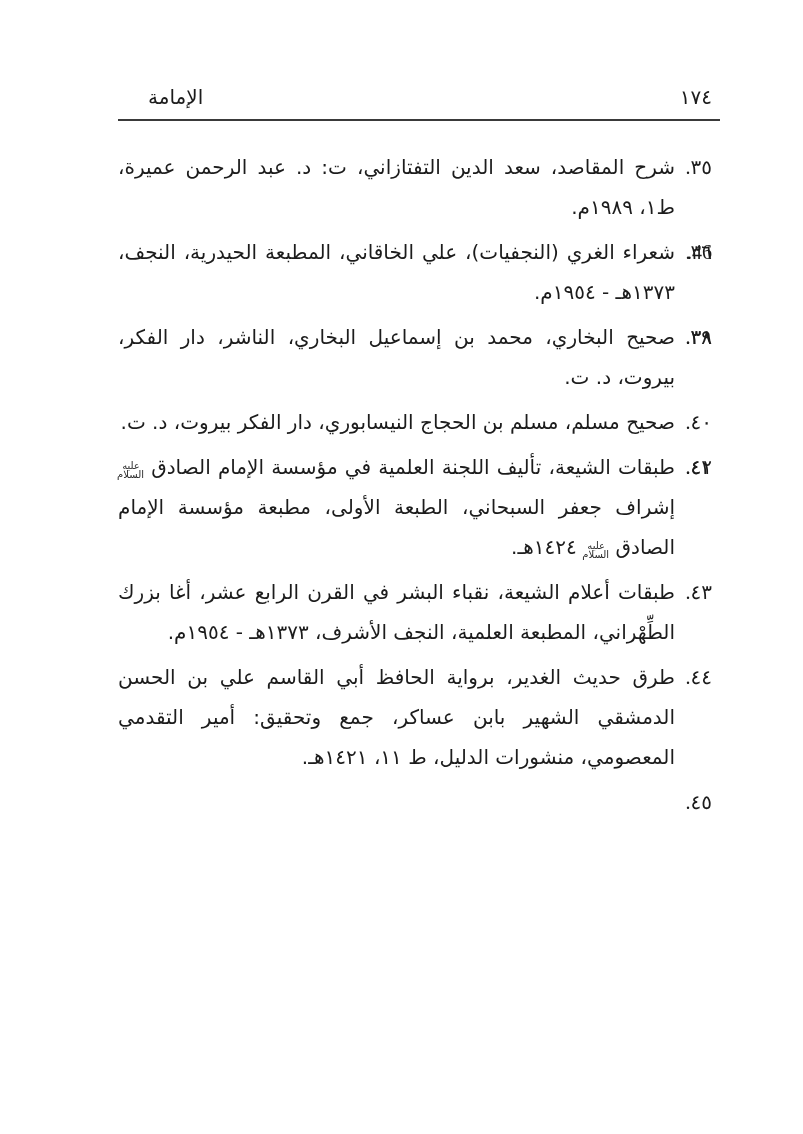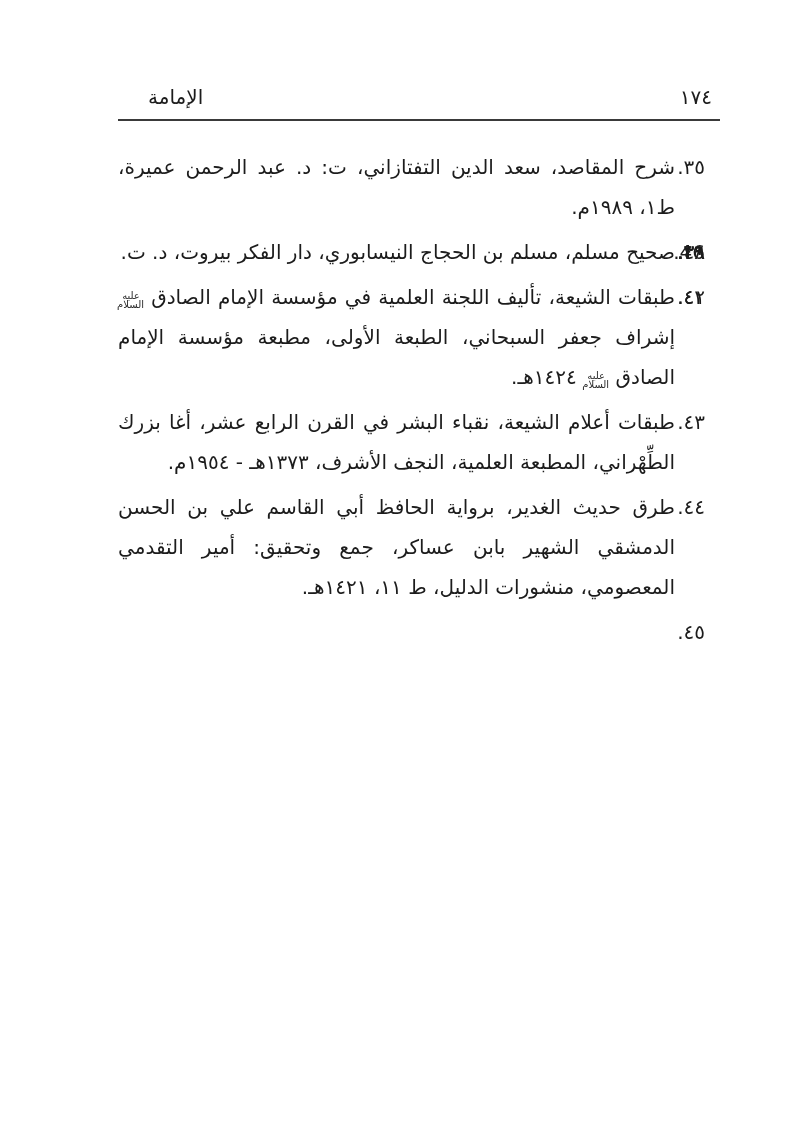--- a/index.html
+++ b/index.html
@@ -48,23 +48,24 @@
   .entry {
     position: relative;
     padding-right: 37px;
     margin-bottom: 5px;
     font-size: 20px;
     line-height: 40px;
     text-align: justify;
   }
   .entry .num {
     position: absolute;
-    right: 7px;
+    right: 0;
     top: 0;
     white-space: nowrap;
+    font-family: Liberation Serif, serif;
   }
   .hmark {
     display: inline-block;
     width: 26px;
     font-size: 10px;
     line-height: 9px;
     text-align: center;
     vertical-align: -4px;
     color: #2a2a2a;
     white-space: nowrap;
@@ -80,23 +81,23 @@
     <div class="header-row">
       <span>١٧٤</span>
       <span>الإمامة</span>
     </div>
     <div class="header-rule"></div>
   </div>
 
   <ol class="entries">
       <li class="entry"><span class="num">٣٥.</span><span>شرح المقاصد، سعد الدين التفتازاني، ت: د. عبد الرحمن عميرة، ط١، ١٩٨٩م.</span></li>
       <li class="entry"><span class="num">٣٦.</span></li>
-      <li class="entry"><span class="num">46.</span></li>
+      <li class="entry"><span class="num">46.</span><span>شعراء الغري (النجفيات)، علي الخاقاني، المطبعة الحيدرية، النجف، ١٣٧٣هـ - ١٩٥٤م.</span></li>
       <li class="entry"><span class="num">٣٨.</span></li>
-      <li class="entry"><span class="num">٣٩.</span></li>
+      <li class="entry"><span class="num">٣٩.</span><span>صحيح البخاري، محمد بن إسماعيل البخاري، الناشر، دار الفكر، بيروت، د. ت.</span></li>
       <li class="entry"><span class="num">٤٠.</span><span>صحيح مسلم، مسلم بن الحجاج النيسابوري، دار الفكر بيروت، د. ت.</span></li>
       <li class="entry"><span class="num">٤١.</span></li>
       <li class="entry"><span class="num">٤٢.</span><span>طبقات الشيعة، تأليف اللجنة العلمية في مؤسسة الإمام الصادق <span class="hmark"><span>عليه</span><span>السلام</span></span> إشراف جعفر السبحاني، الطبعة الأولى، مطبعة مؤسسة الإمام الصادق <span class="hmark"><span>عليه</span><span>السلام</span></span> ١٤٢٤هـ.</span></li>
       <li class="entry"><span class="num">٤٣.</span><span>طبقات أعلام الشيعة، نقباء البشر في القرن الرابع عشر، أغا بزرك الطِّهْراني، المطبعة العلمية، النجف الأشرف، ١٣٧٣هـ - ١٩٥٤م.</span></li>
       <li class="entry"><span class="num">٤٤.</span><span>طرق حديث الغدير، برواية الحافظ أبي القاسم علي بن الحسن الدمشقي الشهير بابن عساكر، جمع وتحقيق: أمير التقدمي المعصومي، منشورات الدليل، ط ١١، ١٤٢١هـ.</span></li>
       <li class="entry"><span class="num">٤٥.</span></li>
     </ol>
 
 </div>
 

